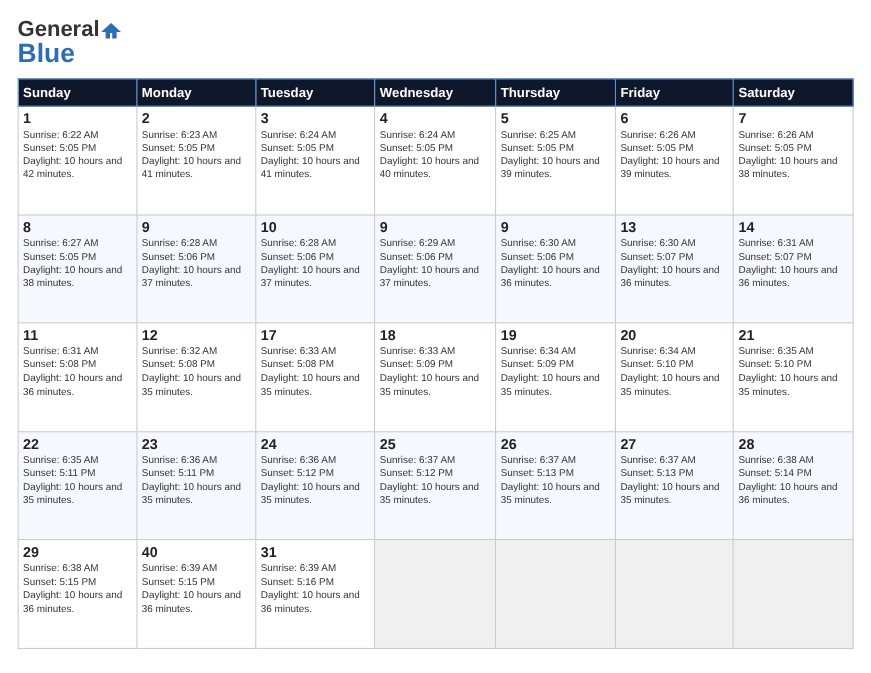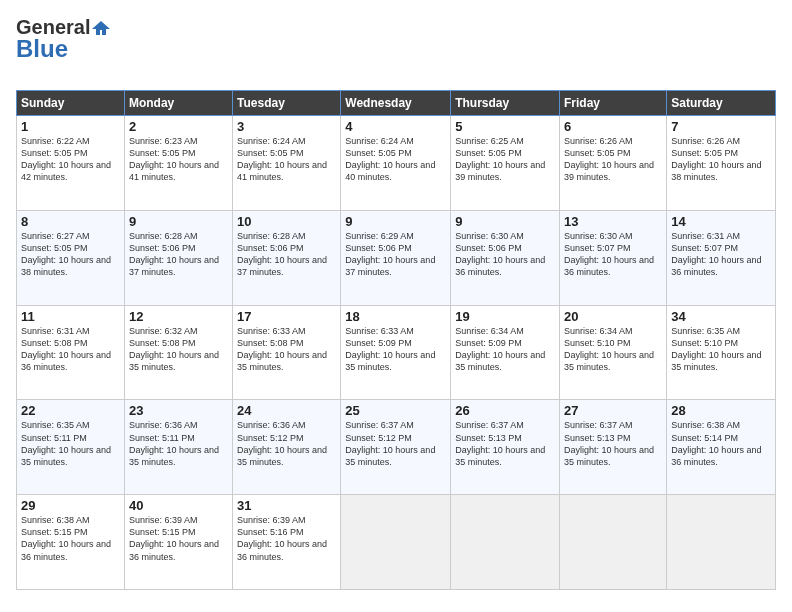--- a/index.html
+++ b/index.html
@@ -9,21 +9,20 @@
       width: 792px;
       height: 612px;
       overflow: hidden;
     }
     .page {
       width: 792px;
       height: 612px;
       padding: 16px 16px 22px 16px;
       display: flex;
       flex-direction: column;
-      gap: 19px;
     }
     .header {
       display: flex;
       justify-content: space-between;
       align-items: flex-start;
       margin-bottom: 8px;
     }
     .logo {
       display: flex;
       flex-direction: column;
@@ -40,21 +39,21 @@
     .location {
       font-size: 14px;
       color: #555;
     }
     .calendar {
       width: 100%;
       border-collapse: collapse;
       flex: 1;
     }
     .calendar th {
-      background-color: #404040;
+      background-color: #0f172a;
       color: #fff;
       font-size: 12px;
       font-weight: bold;
       padding: 5px 4px;
       text-align: left;
       border: 1px solid #5a8fcf;
     }
     .calendar td {
       vertical-align: top;
       font-size: 9.5px;
@@ -158,21 +157,21 @@
           <td><span class="day-num">12</span>
 <span class="cell-text">Sunrise: 6:32 AM<br>Sunset: 5:08 PM<br>Daylight: 10 hours and 35 minutes.</span></td>
           <td><span class="day-num">17</span>
 <span class="cell-text">Sunrise: 6:33 AM<br>Sunset: 5:08 PM<br>Daylight: 10 hours and 35 minutes.</span></td>
           <td><span class="day-num">18</span>
 <span class="cell-text">Sunrise: 6:33 AM<br>Sunset: 5:09 PM<br>Daylight: 10 hours and 35 minutes.</span></td>
           <td><span class="day-num">19</span>
 <span class="cell-text">Sunrise: 6:34 AM<br>Sunset: 5:09 PM<br>Daylight: 10 hours and 35 minutes.</span></td>
           <td><span class="day-num">20</span>
 <span class="cell-text">Sunrise: 6:34 AM<br>Sunset: 5:10 PM<br>Daylight: 10 hours and 35 minutes.</span></td>
-          <td><span class="day-num">34</span>
+          <td><span class="day-num">21</span>
 <span class="cell-text">Sunrise: 6:35 AM<br>Sunset: 5:10 PM<br>Daylight: 10 hours and 35 minutes.</span></td>
         </tr>
         <tr>
           <td><span class="day-num">22</span>
 <span class="cell-text">Sunrise: 6:35 AM<br>Sunset: 5:11 PM<br>Daylight: 10 hours and 35 minutes.</span></td>
           <td><span class="day-num">23</span>
 <span class="cell-text">Sunrise: 6:36 AM<br>Sunset: 5:11 PM<br>Daylight: 10 hours and 35 minutes.</span></td>
           <td><span class="day-num">24</span>
 <span class="cell-text">Sunrise: 6:36 AM<br>Sunset: 5:12 PM<br>Daylight: 10 hours and 35 minutes.</span></td>
           <td><span class="day-num">25</span>

